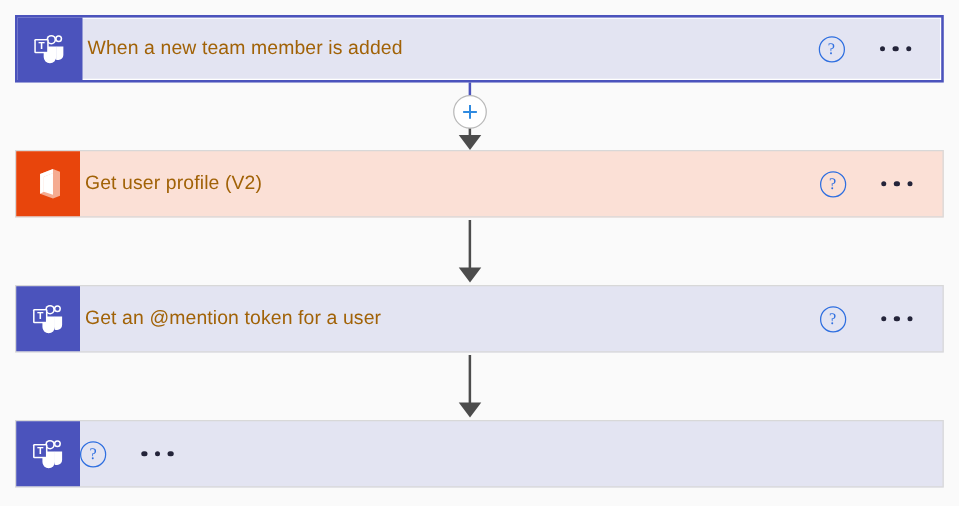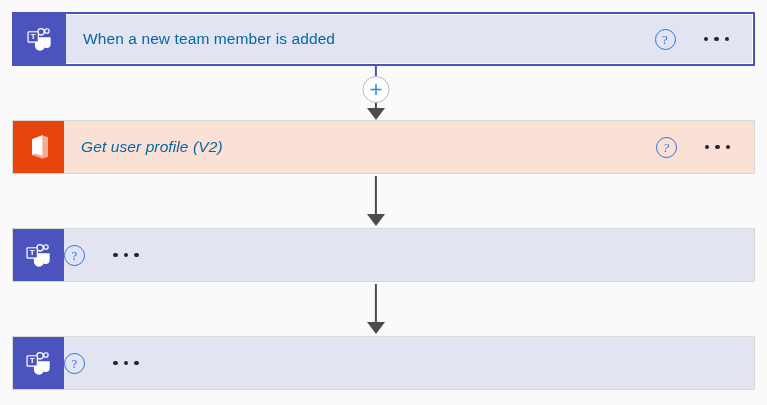--- a/index.html
+++ b/index.html
@@ -36,21 +36,20 @@
     border: 1px solid #d8d8d8;
     background: #e3e4f2;
   }
   .card.selected {
     border: 2px solid #4b53bc;
     background: #e3e4f2;
     box-shadow: 0 0 0 1px #ffffff inset;
   }
   .card.office {
     background: #fbe0d6;
-    font-style: italic;
   }
 
   .card-icon {
     width: 51px;
     flex: 0 0 51px;
     display: flex;
     align-items: center;
     justify-content: center;
   }
   .card.selected .card-icon {
@@ -71,23 +70,23 @@
     background: #e8450c;
     display: flex;
     align-items: center;
     justify-content: center;
   }
 
   .card-title {
     flex: 1 1 auto;
     display: flex;
     align-items: center;
-    padding-left: 17px;
+    padding-left: 4px;
     font-size: 15.5px;
-    color: #0369a1;
+    color: #a16207;
     letter-spacing: 0.1px;
     white-space: nowrap;
   }
 
   .card-actions {
     flex: 0 0 auto;
     display: flex;
     align-items: center;
     gap: 26px;
     padding-right: 22px;
@@ -250,20 +249,21 @@
           <circle cx="17.1" cy="8.3" r="4.1" fill="#ffffff"></circle>
           <circle cx="17.1" cy="8.3" r="2.7" fill="#4b53bc"></circle>
           <path d="M21.2 14.0h6.2v7.4a4.2 4.2 0 0 1-4.2 4.2h-.4a4.2 4.2 0 0 1-1.6-.32z" fill="#ffffff"></path>
           <path d="M12.0 14.0h9.3v9.1a5.3 5.3 0 0 1-5.3 5.3h-.1a5.3 5.3 0 0 1-5.3-5.3V14.0z" fill="#ffffff"></path>
           <rect x="2.6" y="7.6" width="12.3" height="12.3" rx="1.2" fill="#ffffff"></rect>
           <rect x="3.9" y="8.9" width="9.7" height="9.7" fill="#4b53bc"></rect>
           <text x="8.75" y="16.3" text-anchor="middle" font-family="Liberation Sans, sans-serif" font-size="8.6" font-weight="bold" fill="#ffffff">T</text>
         </svg>
       </div>
     </div>
+    <div class="card-title">Get an @mention token for a user</div>
     <div class="card-actions">
       <div class="help-icon">
           <span>?</span>
         </div>
       <div class="ellipsis-icon">
           <i></i>
           <i></i>
           <i></i>
         </div>
     </div>

